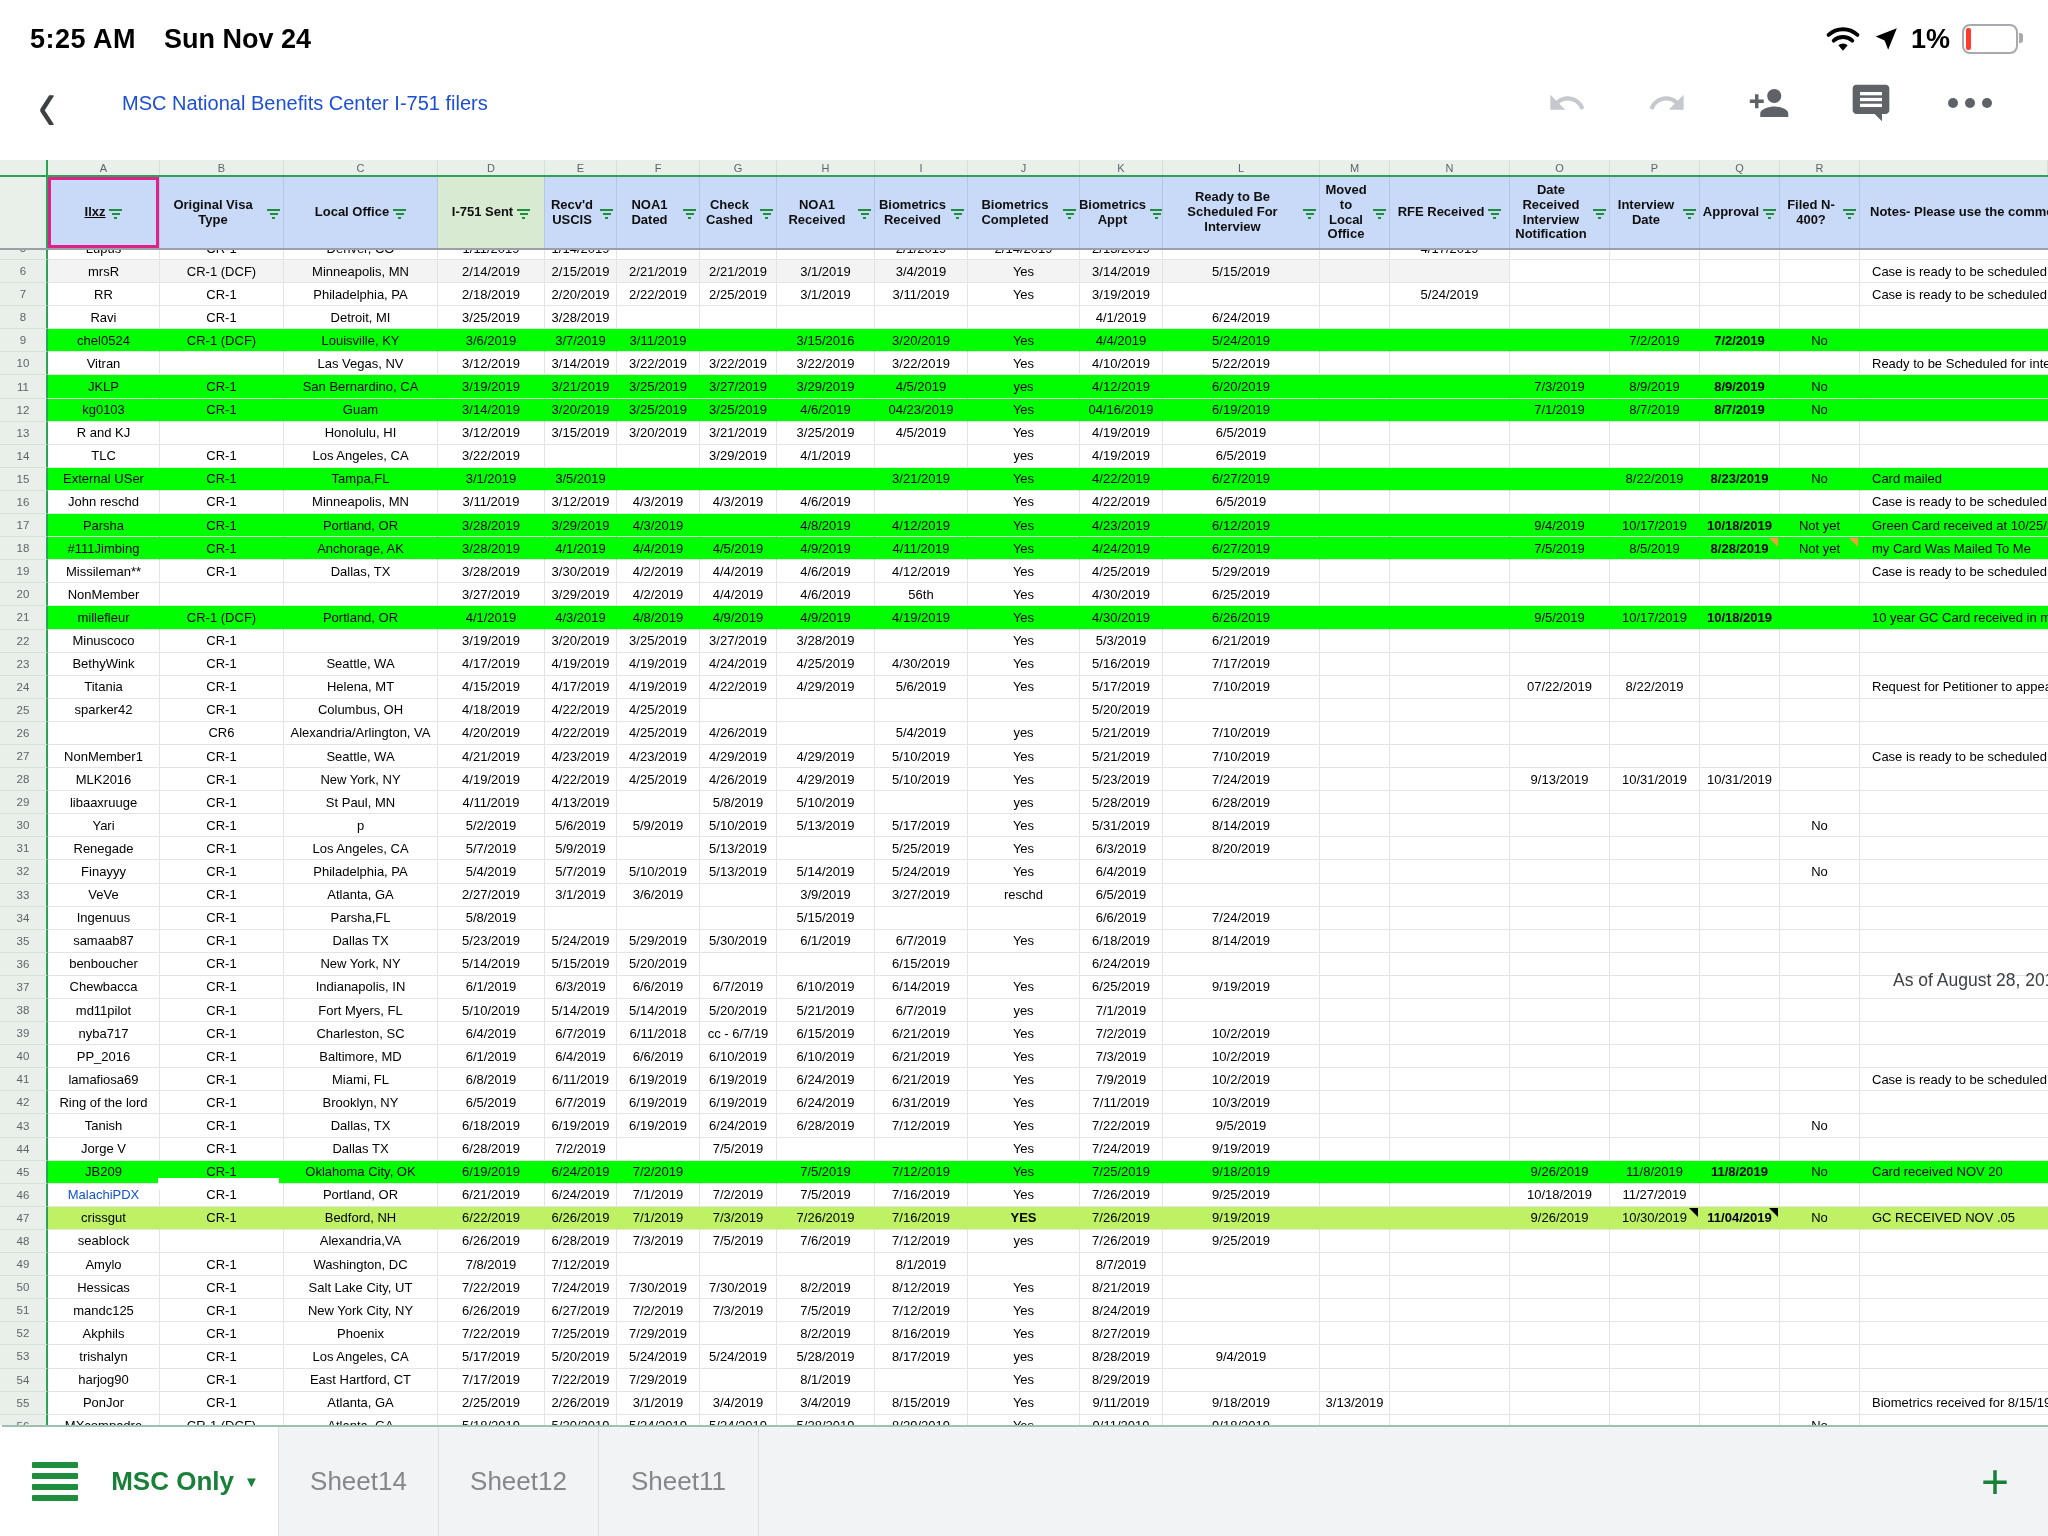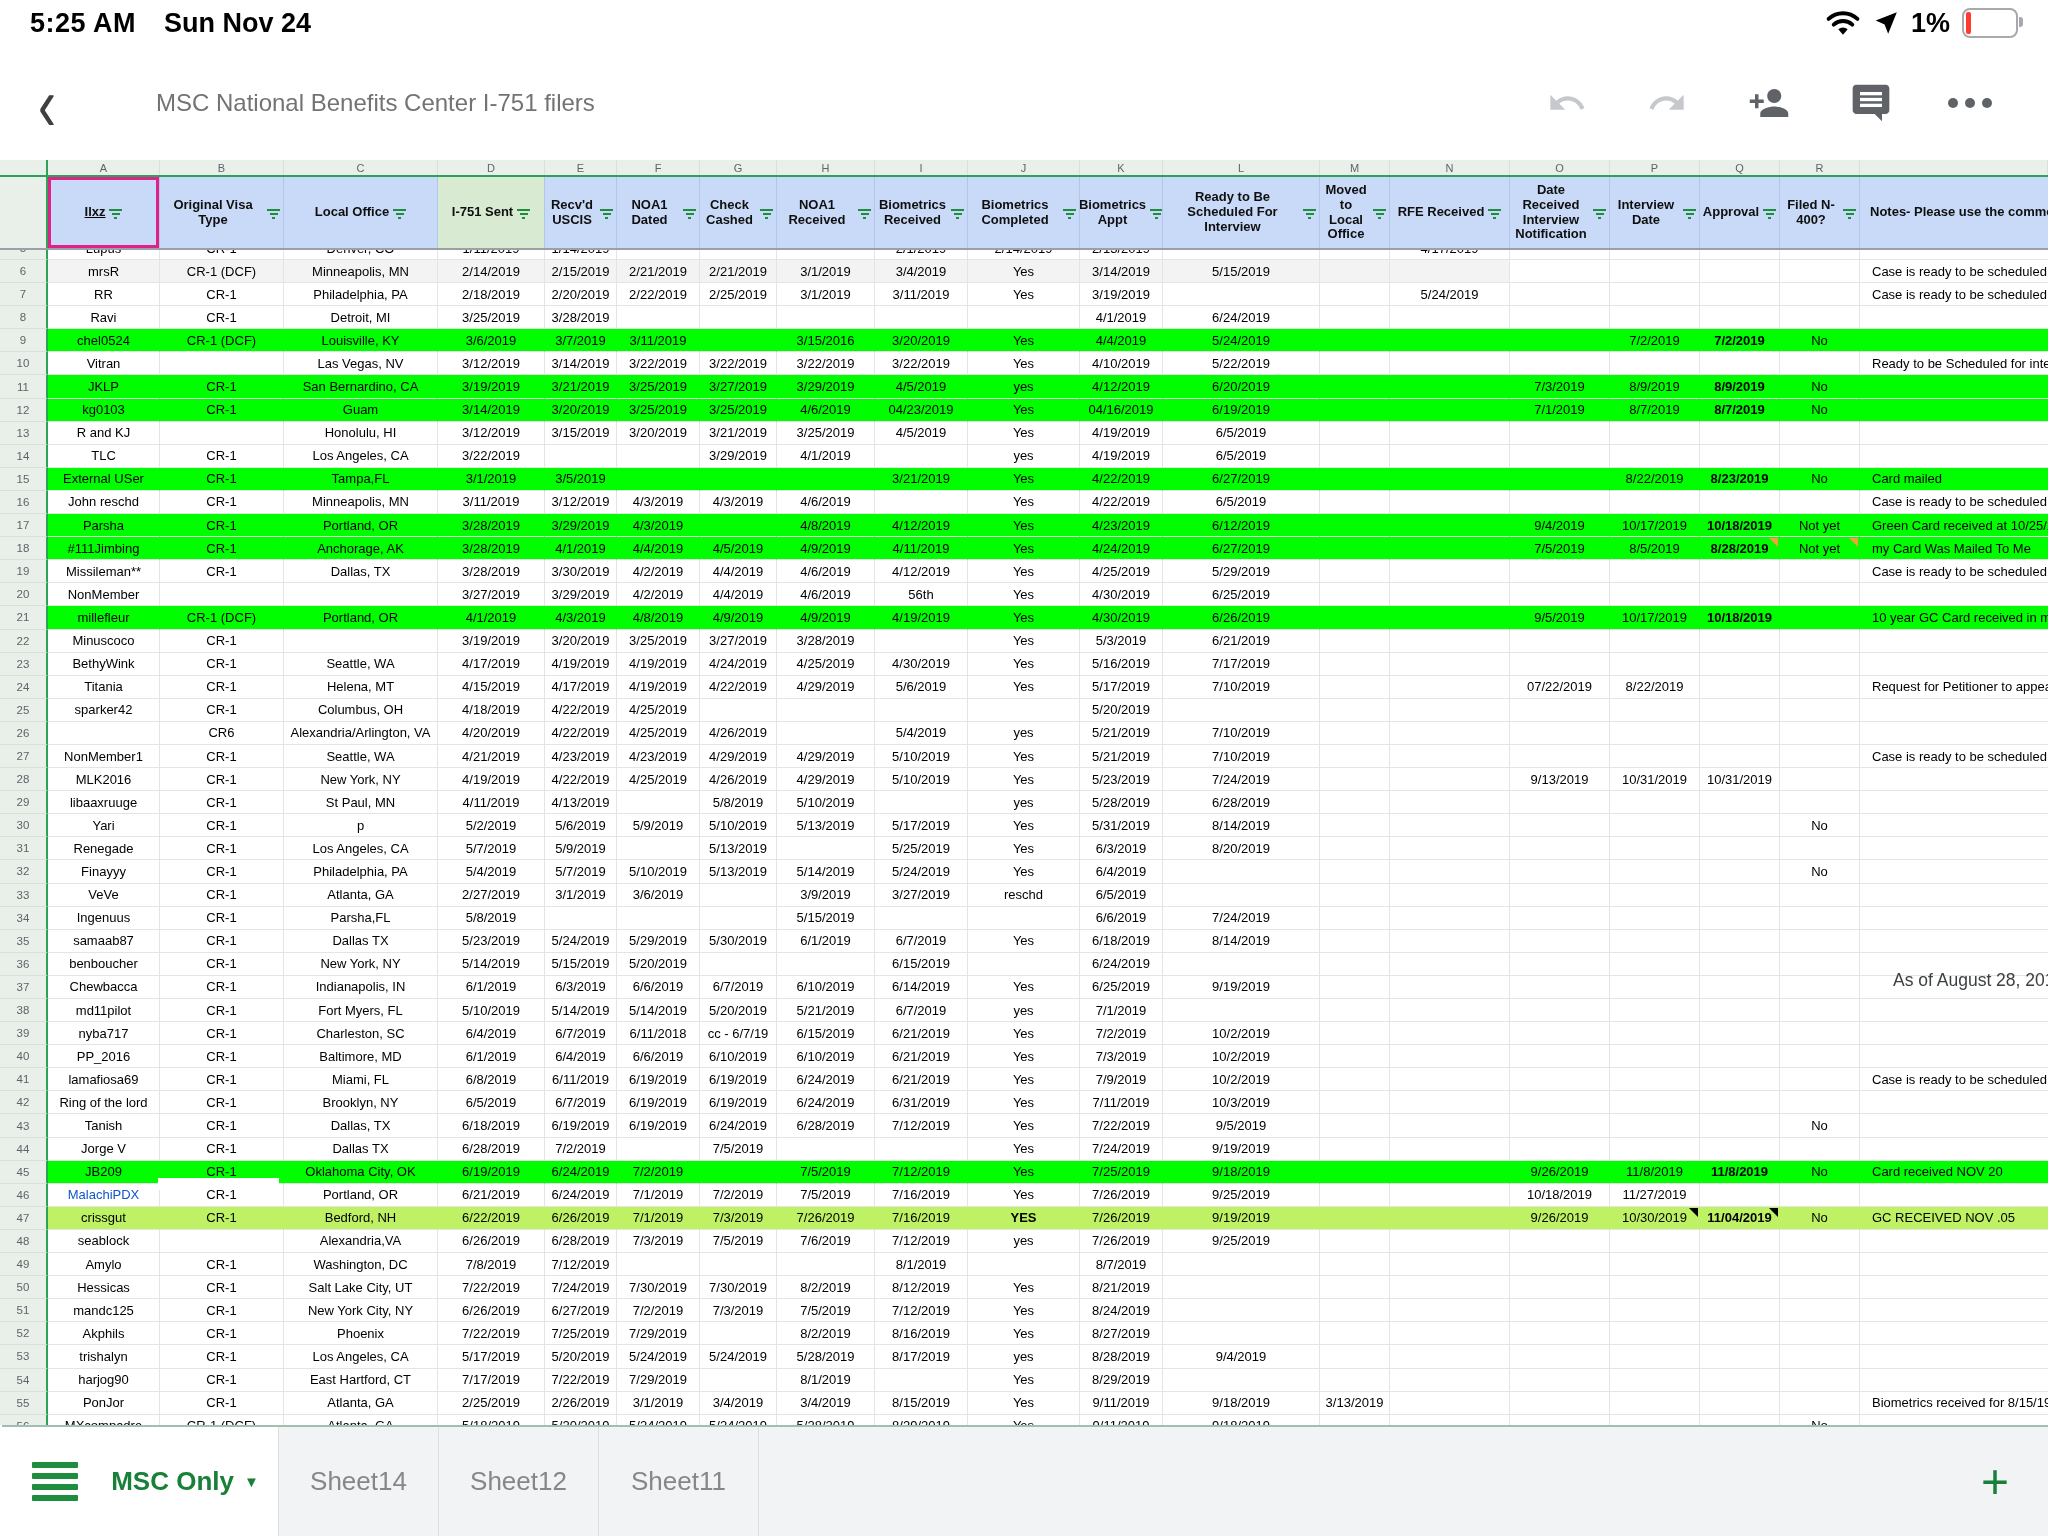--- a/index.html
+++ b/index.html
@@ -1,31 +1,31 @@
 <!DOCTYPE html>
 <html><head>
 <meta charset="utf-8">
 <style>
   html,body{margin:0;padding:0;}
   body{width:2048px;height:1536px;overflow:hidden;position:relative;background:#fff;
        font-family:"Liberation Sans",sans-serif;color:#000;}
   
-  .statusbar{position:absolute;top:0;left:0;width:2048px;height:46px;display:flex;
+  .statusbar{position:absolute;top:16px;left:0;width:2048px;height:46px;display:flex;
              align-items:center;padding:0 30px;box-sizing:border-box;}
   .sb-time{font-size:27px;font-weight:700;letter-spacing:.5px;}
   .sb-date{font-size:27px;font-weight:700;margin-left:28px;text-align:right;}
   .sb-right{margin-left:auto;display:flex;align-items:center;gap:12px;}
   .sb-pct{font-size:27px;font-weight:600;}
   .battery{position:relative;width:52px;height:26px;border:2.5px solid #a8a8ad;border-radius:8px;}
   .battery .lvl{position:absolute;left:2px;top:2px;bottom:2px;width:5px;background:#ff3b30;border-radius:2px;}
   .battery .nub{position:absolute;right:-7px;top:7px;width:4px;height:10px;background:#a8a8ad;border-radius:0 3px 3px 0;}
   
   .toolbar{position:absolute;top:46px;left:0;width:2048px;height:114px;display:flex;align-items:center;}
   .back{font-size:54px;color:#3c4043;margin-left:38px;line-height:1;transform:scaleY(1.4);cursor:default;}
-  .doc-title{font-size:24px;color:#737373;margin-left:100px;}
+  .doc-title{font-size:20px;color:#1d4ed8;margin-left:66px;}
   .tb-icons{margin-left:auto;display:flex;align-items:center;gap:54px;margin-right:56px;}
   .dots{display:flex;gap:7px;}
   .dots i{width:10px;height:10px;border-radius:50%;background:#5f6368;}
   
   #sheet{position:absolute;top:160px;left:0;width:2048px;height:1265px;overflow:hidden;
          --cols:48px 112px 124px 154px 107px 72px 83px 77px 98px 93px 112px 83px 157px 70px 120px 100px 90px 80px 80px 188px;}
   .lrow{display:grid;grid-template-columns:var(--cols);height:15px;border-bottom:2px solid #2da157;background:#e9f0ea;}
   .lcell{display:flex;align-items:center;justify-content:center;font-size:11px;color:#5f6368;
          border-right:1px solid #d5e2d8;background:#e9f0ea;}
   .lcorner{border-right:2px solid #2da157;}

